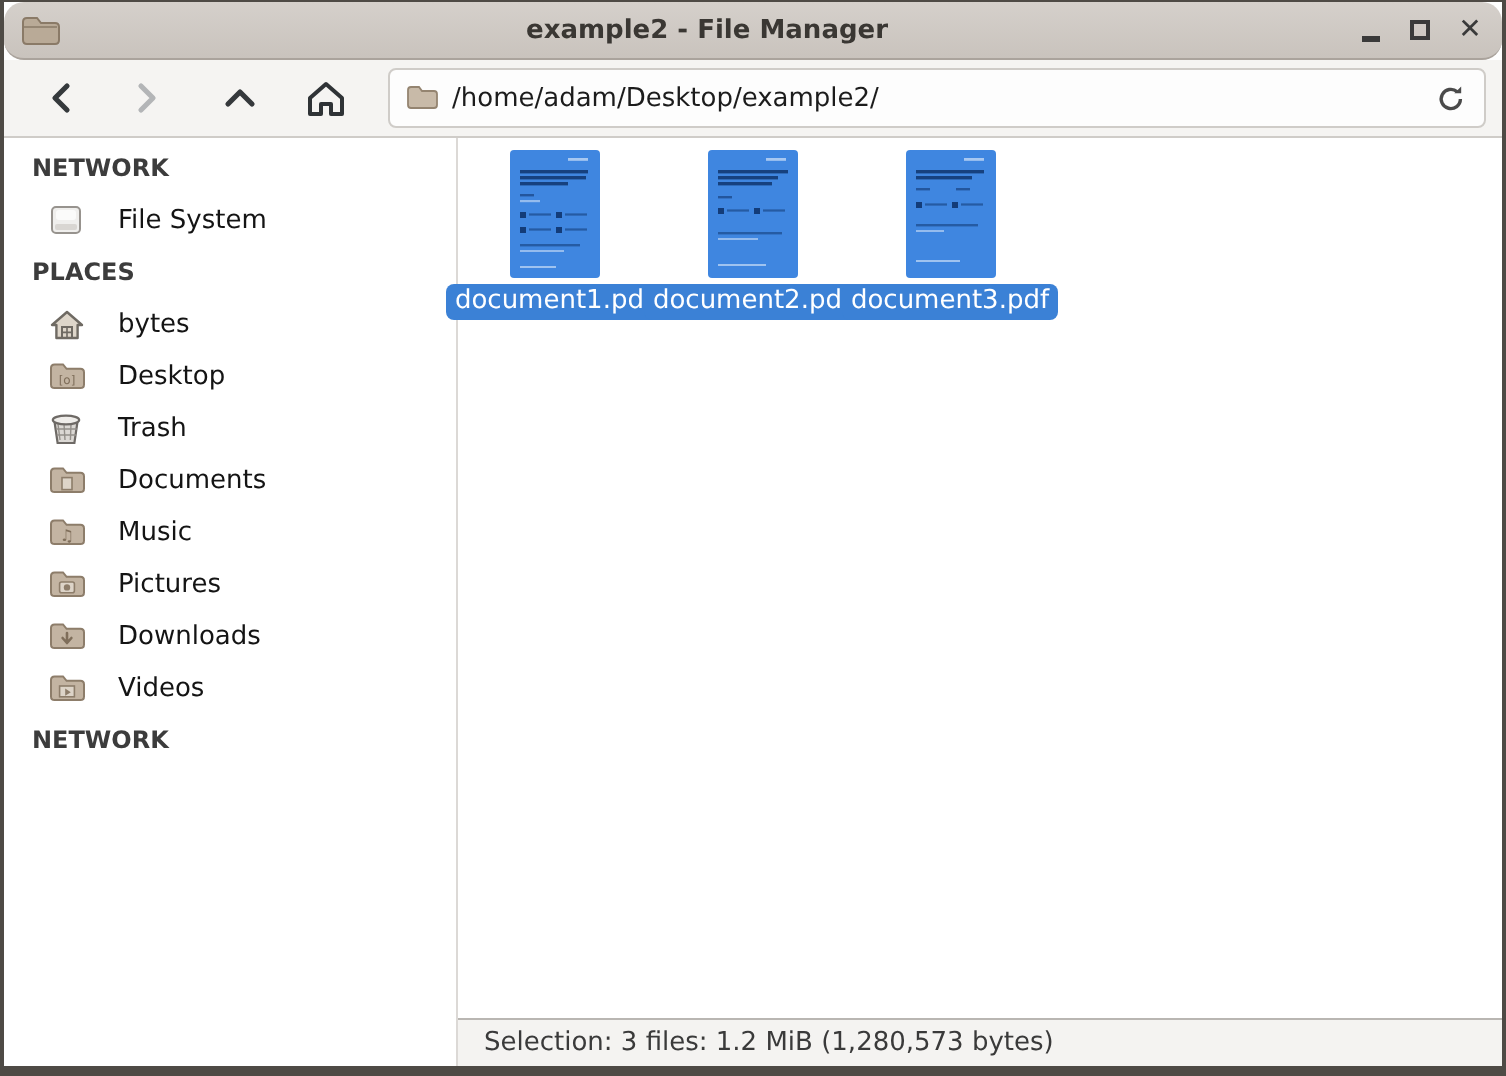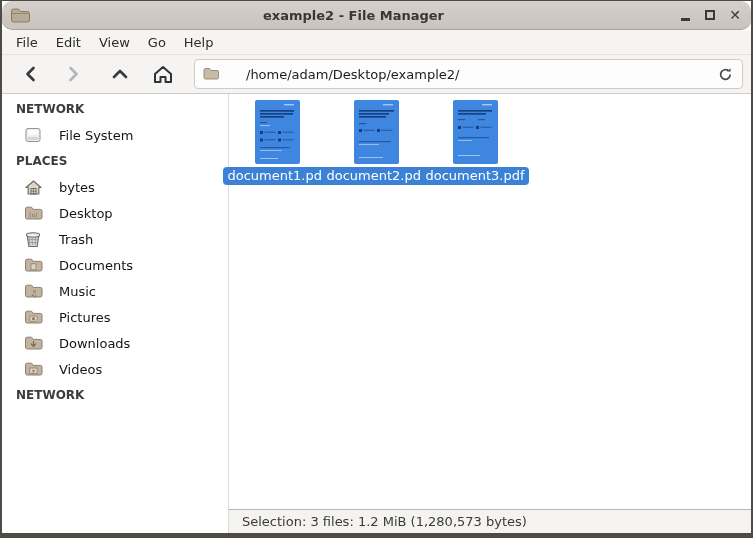--- a/index.html
+++ b/index.html
@@ -23,21 +23,21 @@
   
   .menubar { height:25px; flex:0 0 25px; background:#f5f4f2; display:flex; align-items:center;
              padding-left:5px; border-bottom:1px solid #e4e1de; }
   .menu-item { font-size:13px; color:#2c2c2c; padding:3px 9px; }
 
   
   .toolbar { height:39px; flex:0 0 39px; background:#f5f4f2; border-bottom:1px solid #cfccc8;
              display:flex; align-items:center; padding-left:14px; }
   .nav-btn { width:30px; height:30px; display:flex; align-items:center; justify-content:center; }
   .pathbar { flex:1; height:30px; margin:0 8px 0 16px; background:#fdfdfd; border:1px solid #cfccc8;
-             border-radius:4px; display:flex; align-items:center; padding:0 8px;gap:20px; }
+             border-radius:4px; display:flex; align-items:center; padding:0 8px; }
   .pathbar .path-text { flex:1; font-size:13px; color:#1c1c1c; margin-left:7px; white-space:nowrap; }
 
   
   .content { flex:1; display:flex; min-height:0; }
   .sidebar { flex:0 0 227px; width:227px; background:#ffffff; border-right:1px solid #dcd9d6;
              padding-top:2px; overflow:hidden; }
   .side-header { height:26px; display:flex; align-items:center; padding-left:14px;
                  font-size:12px; font-weight:bold; color:#3c3c3c; }
   .side-item { height:26px; display:flex; align-items:center; padding-left:21px; gap:16px; }
   .side-item .icon-box { width:20px; height:18px; display:flex; align-items:center; justify-content:center; }
@@ -74,27 +74,20 @@
           </span>
       <span class="win-btn">
             <span class="maximize-shape"></span>
           </span>
       <span class="win-btn close-glyph">
             <span>✕</span>
           </span>
     </span>
   </div>
 
-  <div class="menubar">
-    <span class="menu-item">File</span>
-    <span class="menu-item">Edit</span>
-    <span class="menu-item">View</span>
-    <span class="menu-item">Go</span>
-    <span class="menu-item">Help</span>
-  </div>
 
   <div class="toolbar">
     <span class="nav-btn" style="margin-right:12px;">
       <svg width="18" height="18" viewBox="0 0 18 18">
             <path d="M11.5 3 L5.5 9 L11.5 15" stroke="#35393c" stroke-width="2.6" fill="none" stroke-linecap="round" stroke-linejoin="round"></path>
           </svg>
     </span>
     <span class="nav-btn" style="margin-right:17px;">
       <svg width="18" height="18" viewBox="0 0 18 18">
             <path d="M6.5 3 L12.5 9 L6.5 15" stroke="#b3b5b7" stroke-width="2.6" fill="none" stroke-linecap="round" stroke-linejoin="round"></path>

